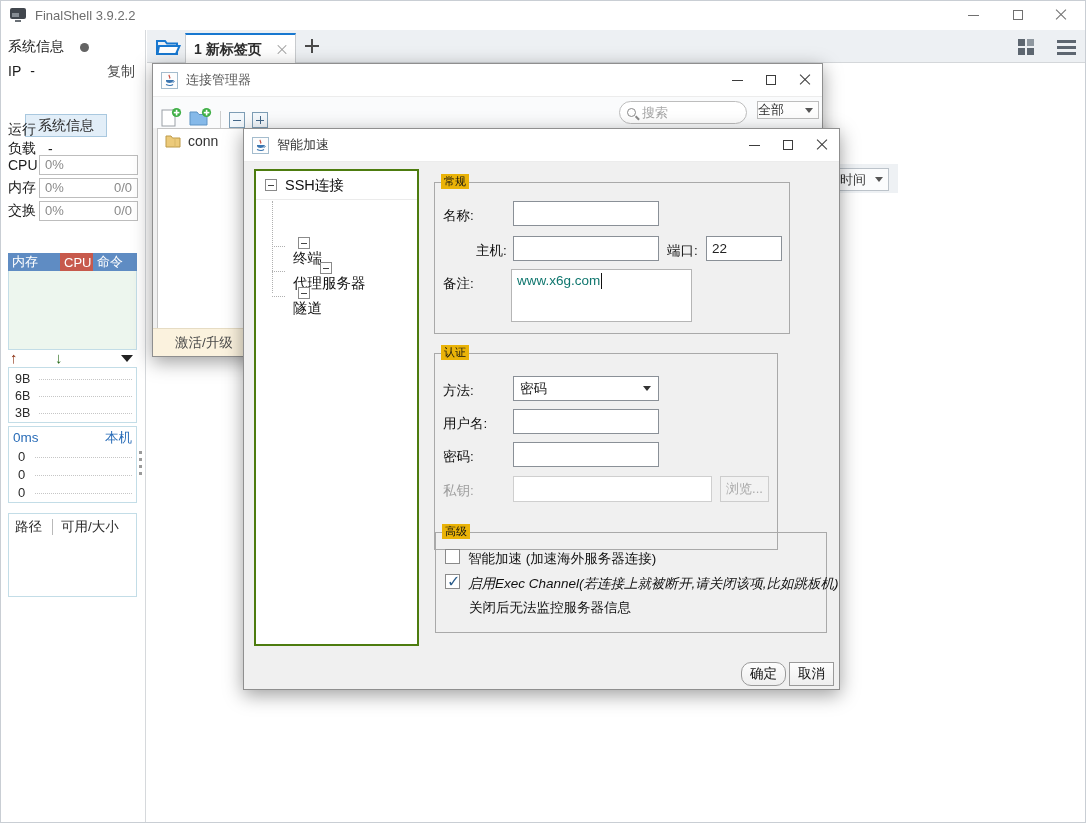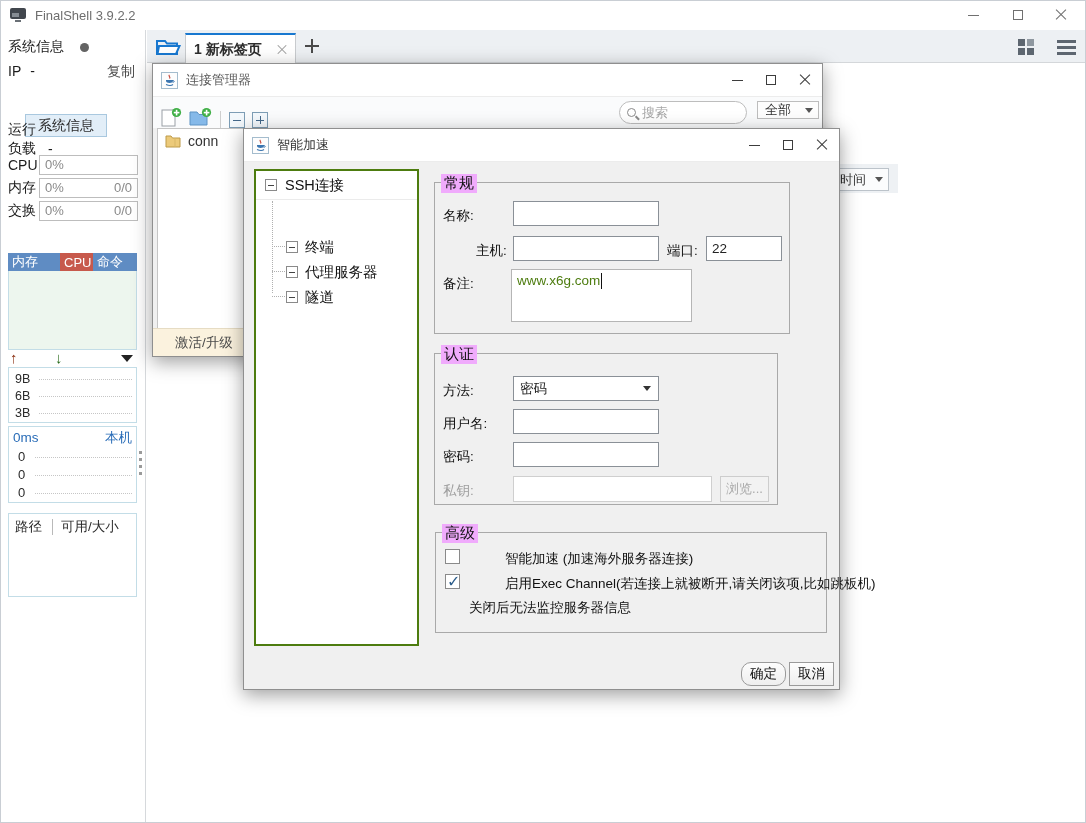--- a/index.html
+++ b/index.html
@@ -103,59 +103,59 @@
   .tb-gap { width:7px; flex:none; }
   .tb-sep { width:1px; height:17px; background:#cfcfcf; margin:0 8px; flex:none; }
   .sq-btn { width:16px; height:16px; border:1px solid #7d9db5; background:#f3f8fc; position:relative; flex:none; }
   .sq-btn::before { content:""; position:absolute; left:3px; top:6.5px; width:8px; height:1.5px; background:#44688a; }
   .sq-btn.plus::after { content:""; position:absolute; left:6.5px; top:3px; width:1.5px; height:8px; background:#44688a; }
   .cm-search { position:absolute; left:466px; top:4px; width:128px; height:23px; border:1px solid #bdbdbd; border-radius:12px; background:#fff; display:flex; align-items:center; padding-left:7px; }
   .mag { width:9px; height:9px; border:1.6px solid #8a8a8a; border-radius:50%; position:relative; flex:none; }
   .mag::after { content:""; position:absolute; left:7px; top:8px; width:5px; height:1.6px; background:#8a8a8a; transform:rotate(45deg); }
   .cm-search input { border:none; outline:none; width:86px; margin-left:6px; font-size:13px; color:#333; font-family:inherit; background:transparent; }
   .cm-search input::placeholder { color:#a5a5a5; }
-  .cm-filter { position:absolute; left:604px; top:4px; width:62px; height:18px; border:1px solid #bdbdbd; background:#fdfdfd; display:flex; align-items:center; padding-left:7px; font-size:13px; color:#333; }
+  .cm-filter { position:absolute; left:604px; top:4px; width:62px; height:18px; border:1px solid #bdbdbd; background:#fdfdfd; display:flex; align-items:center; padding-left:0; font-size:13px; color:#333; }
   .cm-filter .caret { margin-left:auto; margin-right:5px; width:0;height:0; border-left:4px solid transparent; border-right:4px solid transparent; border-top:5px solid #555; }
   .cm-list { position:absolute; left:4px; top:64px; width:237px; height:201px; background:#fff; border:1px solid #c5c5c5; }
   .cm-item { height:24px; display:flex; align-items:center; padding-left:7px; }
   .cm-item .lbl { margin-left:7px; font-size:14px; color:#333; }
   .cm-activate { position:absolute; left:0; bottom:0; width:100%; height:28px; background:var(--activate_bg,#fbf2de); border-top:1px solid #e6dcc4; display:flex; align-items:center; }
   .cm-activate span { margin-left:22px; font-size:13.5px; color:#4b4b4b; }
 
   
   #newconn { left:243px; top:128px; width:597px; height:562px; z-index:10; }
   #newconn .dlg-title { color:#333; }
   .tree-panel { position:absolute; left:10px; top:40px; width:165px; height:477px; background:#fff; border:2px solid #4d7c0f; }
   .tree-root { height:29px; display:flex; align-items:center; padding-left:9px; border-bottom:1px solid #ebebeb; }
   .tree-root .lbl { margin-left:8px; font-size:14.5px; color:#111; }
   .tbox { width:12px; height:12px; border:1px solid #8a8a8a; background:#fff; position:relative; flex:none; }
   .tbox::before { content:""; position:absolute; left:2px; top:5px; width:6px; height:1px; background:#444; }
   .tree-kids { position:absolute; left:0; top:30px; width:100%; }
   .guide-v { position:absolute; left:16px; top:0; height:92px; border-left:1px dotted #b0b0b0; }
-  .tree-kid { position:absolute; left:30px; height:20px; display:flex; align-items:center; }
+  .tree-kid { position:absolute; left:30px; height:20px; display:flex; align-items:center;flex-direction:column; }
   .tree-kid::before { content:""; position:absolute; left:-14px; top:9px; width:13px; border-top:1px dotted #b0b0b0; }
   .tree-kid .lbl { margin-left:7px; font-size:14.5px; color:#111; }
 
   .grp { position:absolute; border:1px solid #a9a9a9; }
-  .grp-label { position:absolute; top:-9px; left:6px; background:#f0abfc; padding:0 3px; font-size:15px; color:#111; }
+  .grp-label { position:absolute; top:-9px; left:6px; background:#eab308; padding:0 3px; font-size:11px; color:#111; }
   .f-label { position:absolute; font-size:13.5px; color:#111; }
   .f-label.dis { color:#9e9e9e; }
   .f-input { position:absolute; height:25px; border:1px solid #8a9097; background:#fff; font-size:13.5px; color:#222; padding:4px 5px; font-family:inherit; outline:none; }
   .f-input.dis { border-color:#cfcfcf; }
   #grp-general { left:190px; top:53px; width:356px; height:152px; }
-  #grp-auth { left:190px; top:224px; width:344px; height:152px; }
+  #grp-auth { left:190px; top:224px; width:344px; height:197px; }
   #grp-adv { left:191px; top:403px; width:392px; height:101px; }
-  .remark { position:absolute; left:76px; top:86px; width:181px; height:53px; background:#fff; border:1px solid #b5b5b5; padding:3px 5px; font-size:13.5px; color:#4d7c0f; display:flex; align-items:flex-start; }
+  .remark { position:absolute; left:76px; top:86px; width:181px; height:53px; background:#fff; border:1px solid #b5b5b5; padding:3px 5px; font-size:13.5px; color:#0f766e; display:flex; align-items:flex-start; }
   .caret-bar { width:1px; height:16px; background:#111; margin-left:1px; }
   .f-select { position:absolute; left:78px; top:22px; width:146px; height:25px; border:1px solid #8a9097; background:#fff; display:flex; align-items:center; padding-left:6px; font-size:13.5px; color:#222; }
   .f-select .caret { margin-left:auto; margin-right:7px; width:0;height:0; border-left:4.5px solid transparent; border-right:4.5px solid transparent; border-top:5.5px solid #333; }
   .browse-btn { position:absolute; left:285px; top:122px; width:49px; height:26px; background:#f2f2f2; border:1px solid #cdcdcd; color:#ababab; font-size:13px; display:flex; align-items:center; justify-content:center; }
   .checkbox { position:absolute; width:15px; height:15px; border:1px solid #8a8a8a; background:#fff; }
   .checkbox.checked::after { content:"\2713"; position:absolute; left:1px; top:-3px; font-size:16px; font-weight:bold; color:#2b5c8a; }
-  .cb-label { position:absolute; font-size:13.5px; color:#111; white-space:nowrap;margin-left:37px; }
+  .cb-label { position:absolute; font-size:13.5px; color:#111; white-space:nowrap; }
   .adv-note { position:absolute; left:33px; top:66px; font-size:13.5px; color:#111; }
   .dlg-btn { position:absolute; height:24px; padding:0 8px; background:linear-gradient(#fdfdfd,#eeeeee); border:1px solid #9a9a9a; font-size:13.5px; color:#111; display:flex; align-items:center; justify-content:center; }
   #btn-ok { left:497px; top:533px;border-radius:10px; }
   #btn-cancel { left:545px; top:533px; }
 
   
   svg { display:block; }
 </style>
 </head>
 <body>
@@ -446,19 +446,19 @@
     <span class="f-label dis" style="left:8px; top:128px;">私钥:</span>
     <input class="f-input dis" style="left: 78px; top: 122px; width: 199px; height: 26px;" value="">
     <div class="browse-btn">浏览...</div>
   </div>
 
   <div class="grp" id="grp-adv">
     <span class="grp-label">高级</span>
     <i class="checkbox" style="left:9px; top:16px;"></i>
     <span class="cb-label" style="left:32px; top:17px;">智能加速 (加速海外服务器连接)</span>
     <i class="checkbox checked" style="left:9px; top:41px;"></i>
-    <span class="cb-label" style="left:32px; top:42px;">启用Exec Channel(若连接上就被断开,请关闭该项,比如跳板机)</span>
+    <span class="cb-label" style="left:32px; top:42px;font-style:italic;">启用Exec Channel(若连接上就被断开,请关闭该项,比如跳板机)</span>
     <span class="adv-note">关闭后无法监控服务器信息</span>
   </div>
 
   <div class="dlg-btn" id="btn-ok">确定</div>
   <div class="dlg-btn" id="btn-cancel">取消</div>
 </div>
 
 </body></html>

